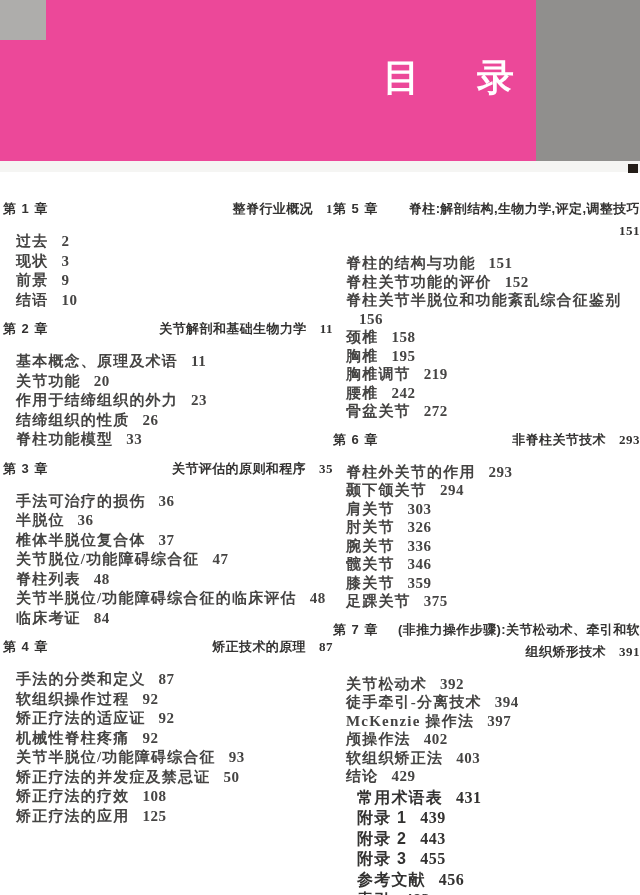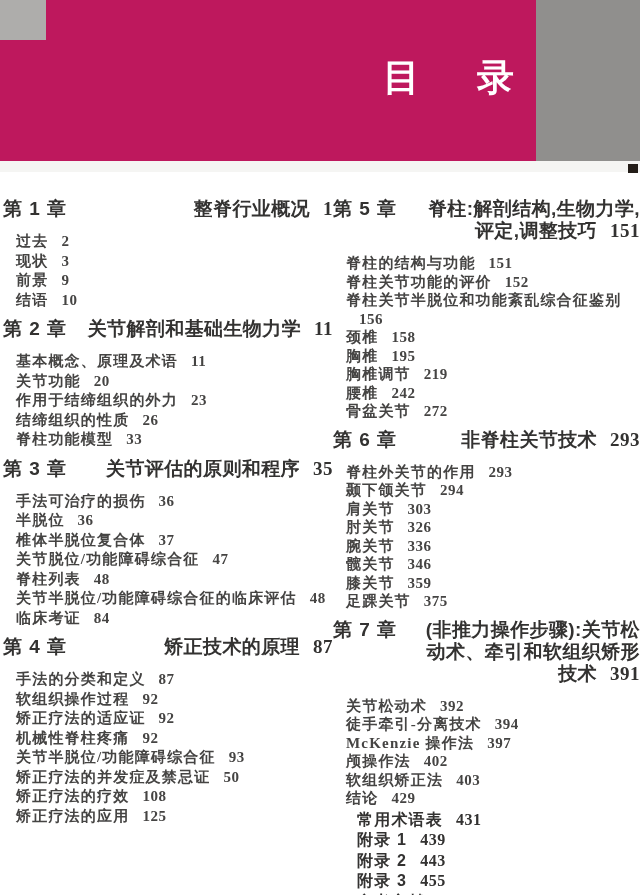--- a/index.html
+++ b/index.html
@@ -9,21 +9,21 @@
     overflow:hidden;
     font-family:"Liberation Serif", serif;
     color:#3d3d3d;
     position:relative;
   }
 
   
   .banner {
     position:relative;
     height:161px;
-    background:#be185d;
+    background:#ec4899;
   }
   .banner-dark-panel {
     position:absolute; top:0; right:0;
     width:104px; height:161px;
     background:#908f8d;
   }
   .banner-corner-square {
     position:absolute; top:0; left:0;
     width:46px; height:40px;
     background:#aeadab;
@@ -61,21 +61,21 @@
   .col-left  { width:330px; }
   .col-right { width:307px; }
 
   .chapter { margin-top:8px; }
   .chapter:first-child { margin-top:0; }
 
   .ch-head {
     display:flex;
     font-family:"Liberation Sans", sans-serif;
     font-weight:bold;
-    font-size:19px;
+    font-size:13px;
     line-height:22px;
     color:#333231;
     margin-bottom:12px;
   }
   .ch-label { flex:none; margin-right:13px; white-space:pre; letter-spacing:1px; }
   .ch-title { flex:1 1 auto; word-break:break-all; letter-spacing:0.4px;text-align:right; }
 
   .pg {
     font-family:"Liberation Serif", serif;
     margin-left:13px;

